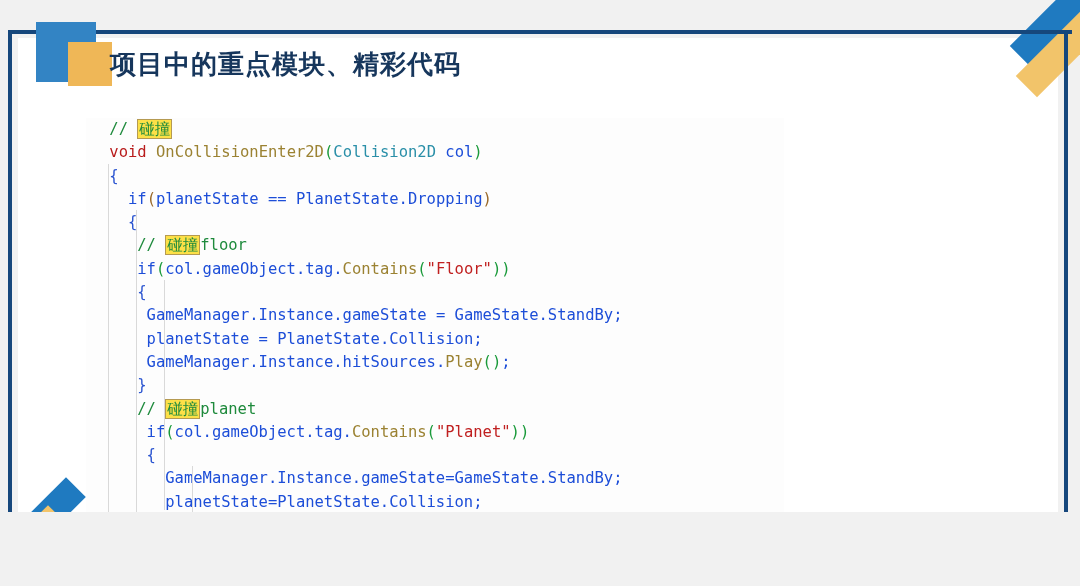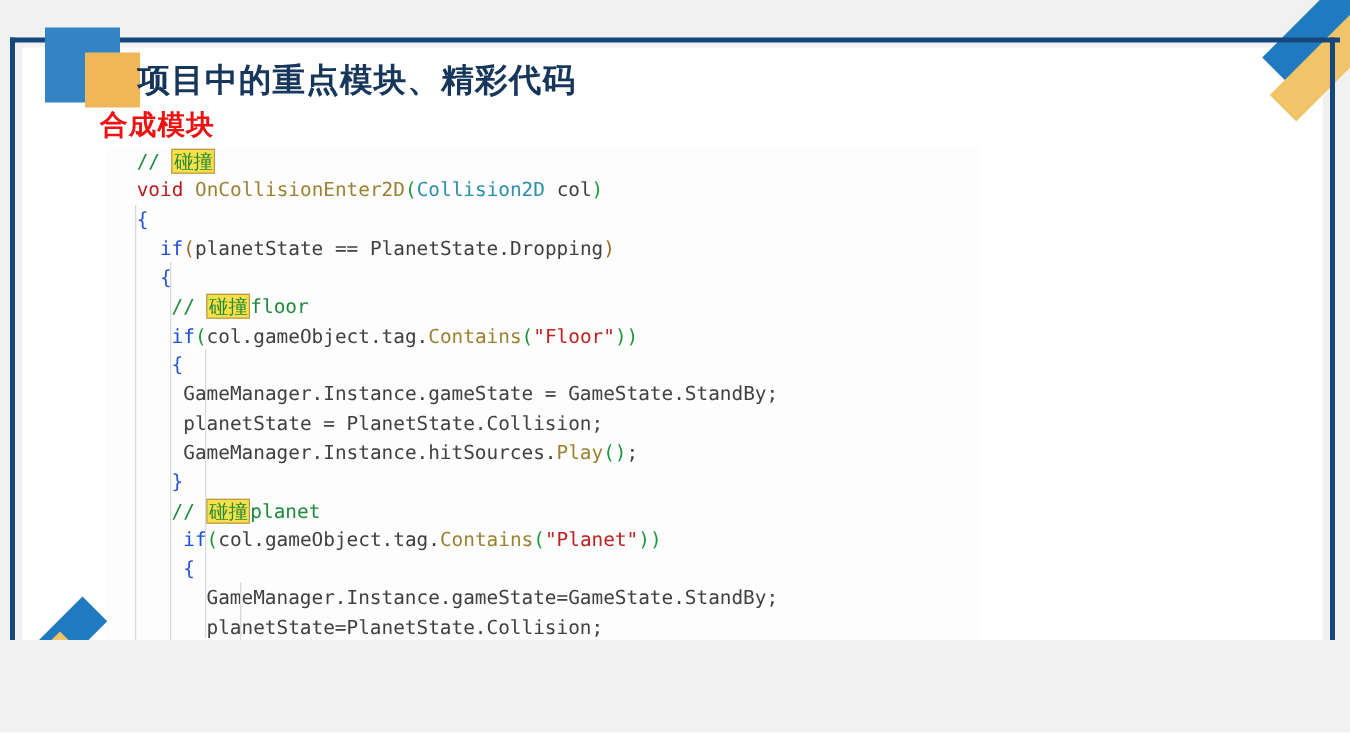--- a/index.html
+++ b/index.html
@@ -102,21 +102,21 @@
 
   
   .guide{position:absolute;width:1px;background:#d9d9d9;}
 
   
   .t-cmt   {color:#1e8a3c;}           
   .t-kw    {color:#b91c1c;}           
   .t-if    {color:#1d4ed8;}           
   .t-fn    {color:#9b8232;margin-top:23px;}           
   .t-type  {color:#2a8fa8;}           
-  .t-id    {color:#404040;}           
+  .t-id    {color:#1d4ed8;}           
   .t-par   {color:#1a9a3a;}           
   .t-parb  {color:#9b6a2a;}           
   .t-str   {color:#c02020;}           
   .t-brace {color:#2a54d0;}           
   .t-brace2{color:#8a6a2a;}           
 
   
   .ime{
     color:#1e8a3c;background:#fde047;
     border:1px solid #b59a52;
@@ -148,21 +148,20 @@
   <div class="ribbon rib-bl-gold"></div>
 
   <div class="frame"></div>
   <div class="frame-right"></div>
   <div class="frame-bottom-thick"></div>
 
   <div class="sq-blue"></div>
   <div class="sq-gold"></div>
 
   <div class="title">项目中的重点模块、精彩代码</div>
-  <div class="subtitle">合成模块</div>
 
   <div class="code-panel-top"></div>
   <div class="code-rail"></div>
   <div class="code-panel">
     <div class="code" id="code-root"><div class="ln" style="padding-left: 23.32px;"><span class="t-cmt">// </span><span class="ime">碰撞</span></div><div class="ln" style="padding-left: 23.32px;"><span class="t-kw">void </span><span class="t-fn">OnCollisionEnter2D</span><span class="t-par">(</span><span class="t-type">Collision2D</span><span class="t-id"> col</span><span class="t-par">)</span></div><div class="ln" style="padding-left: 23.32px;"><span class="t-brace">{</span></div><div class="ln" style="padding-left: 41.96px;"><span class="t-if">if</span><span class="t-parb">(</span><span class="t-id">planetState == PlanetState.Dropping</span><span class="t-parb">)</span></div><div class="ln" style="padding-left: 41.96px;"><span class="t-brace">{</span></div><div class="ln" style="padding-left: 51.28px;"><span class="t-cmt">// </span><span class="ime">碰撞</span><span class="t-cmt">floor</span></div><div class="ln" style="padding-left: 51.28px;"><span class="t-if">if</span><span class="t-par">(</span><span class="t-id">col.gameObject.tag.</span><span class="t-fn">Contains</span><span class="t-par">(</span><span class="t-str">"Floor"</span><span class="t-par">))</span></div><div class="ln" style="padding-left: 51.28px;"><span class="t-brace">{</span></div><div class="ln" style="padding-left: 51.28px;"><span class="t-id"> GameManager.Instance.gameState = GameState.StandBy;</span></div><div class="ln" style="padding-left: 51.28px;"><span class="t-id"> planetState = PlanetState.Collision;</span></div><div class="ln" style="padding-left: 51.28px;"><span class="t-id"> GameManager.Instance.hitSources.</span><span class="t-fn">Play</span><span class="t-par">(</span><span class="t-par">)</span><span class="t-id">;</span></div><div class="ln" style="padding-left: 51.28px;"><span class="t-brace">}</span></div><div class="ln" style="padding-left: 51.28px;"><span class="t-cmt">// </span><span class="ime">碰撞</span><span class="t-cmt">planet</span></div><div class="ln" style="padding-left: 60.6px;"><span class="t-if">if</span><span class="t-par">(</span><span class="t-id">col.gameObject.tag.</span><span class="t-fn">Contains</span><span class="t-par">(</span><span class="t-str">"Planet"</span><span class="t-par">))</span></div><div class="ln" style="padding-left: 60.6px;"><span class="t-brace">{</span></div><div class="ln" style="padding-left: 79.24px;"><span class="t-id">GameManager.Instance.gameState=GameState.StandBy;</span></div><div class="ln" style="padding-left: 79.24px;"><span class="t-id">planetState=PlanetState.Collision;</span></div><div class="ln" style="padding-left: 60.6px;"><span class="t-brace">}</span></div><div class="ln" style="padding-left: 41.96px;"><span class="t-brace2">}</span></div></div>
   <div class="guide" style="left: 22px; top: 46px; height: 392px;"></div>
       <div class="guide" style="left: 50px; top: 92px; height: 346px;"></div>
       <div class="guide" style="left: 78px; top: 162px; height: 230px;"></div>
       <div class="guide" style="left: 106px; top: 348px; height: 68px;"></div>
     </div>

